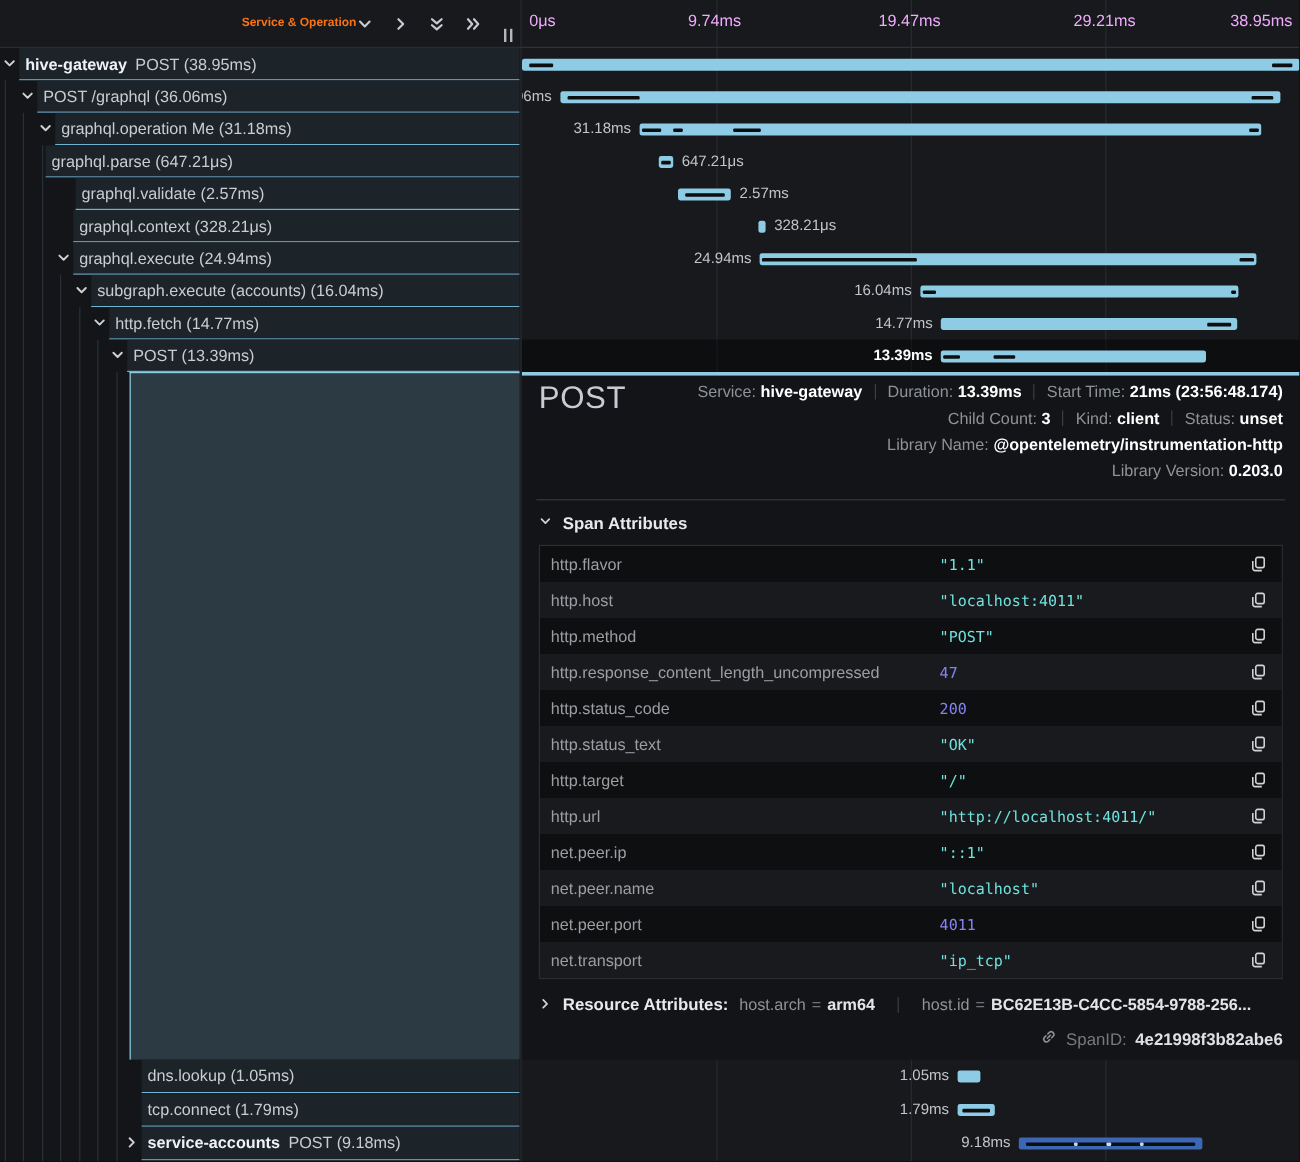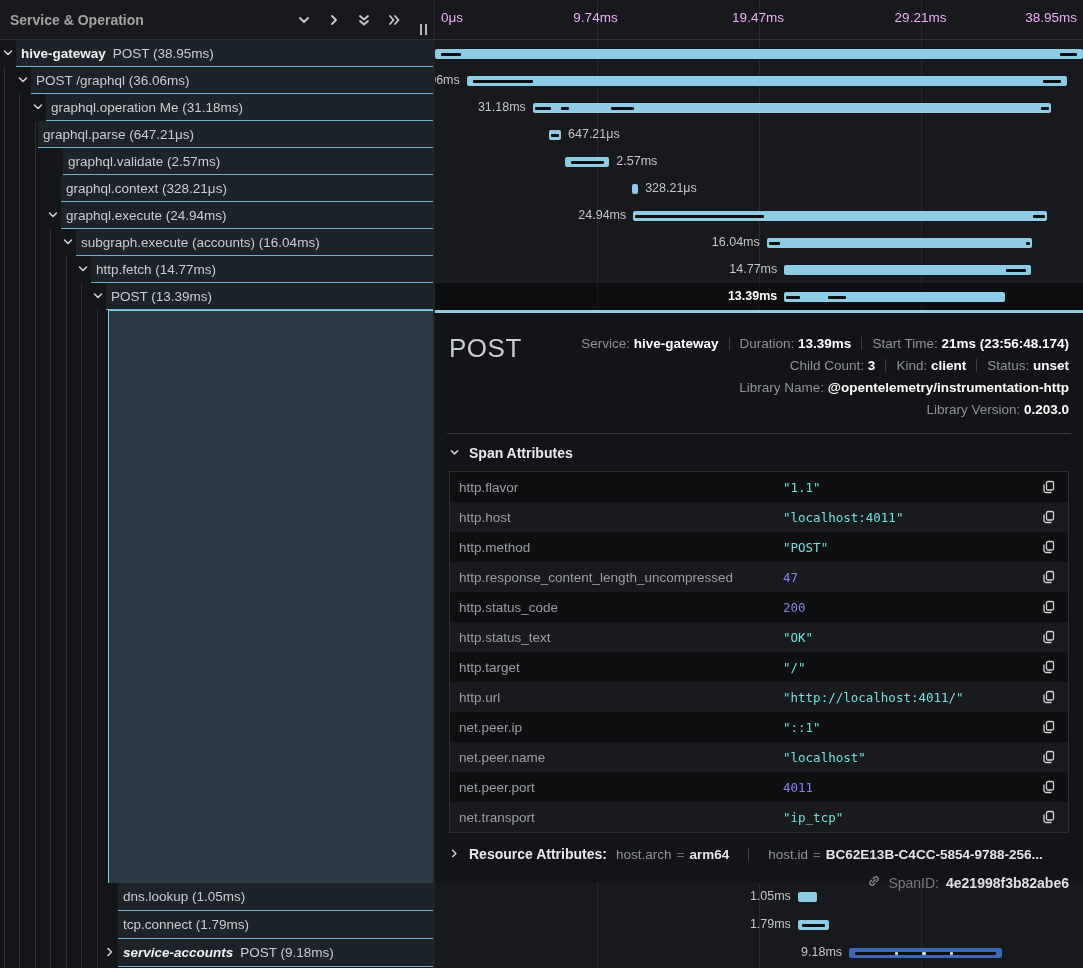--- a/index.html
+++ b/index.html
@@ -16,21 +16,21 @@
   
   .right-bg{position:absolute; left:435px; top:0; width:648px; height:968px; background:var(--bg-right);}
   .vgrid{position:absolute; top:0; bottom:0; width:1px; background:var(--grid);}
   .guide{position:absolute; width:1px; bottom:0; background:var(--guide);}
   .col-divider{position:absolute; left:433px; top:0; bottom:0; width:2px; background:#202227;}
   .selected-overlay{position:absolute; left:435px; top:283px; width:648px; height:27px; background:rgba(0,0,0,.42);}
 
   
   .hdr{position:absolute; left:0; top:0; width:1083px; height:40px; display:flex;}
   .hdr-left{position:relative; width:433px; background:var(--bg-right); border-bottom:1px solid #2a2c30; display:flex; align-items:center; padding:0 10px;}
-  .hdr-title{font-size:14px; font-weight:bold; color:#a3a3a3; flex:1;}
+  .hdr-title{font-size:10px; font-weight:bold; color:#f97316; flex:1;text-align:right;}
   .hdr-icons{display:flex; gap:16px; align-items:center; margin-right:22px;}
   .hicon{display:flex; cursor:pointer;}
   .hicon svg{stroke:#c9cbd2; fill:none; stroke-width:1.8; stroke-linecap:round; stroke-linejoin:round;}
   .col-handle{position:absolute; right:6px; bottom:4px; display:flex; gap:3px; cursor:col-resize;}
   .col-handle i{display:block; width:2px; height:11px; background:#b4b6bc;}
   .hdr-right{position:relative; width:650px; border-bottom:1px solid #303237; font-size:13.5px; color:#f0abfc;}
   .tick{position:absolute; top:10px; white-space:nowrap;}
   .tick.t0{left:8px;} .tick.t1{left:25%; transform:translateX(-50%);}
   .tick.t2{left:50%; transform:translateX(-50%);} .tick.t3{left:75%; transform:translateX(-50%);}
   .tick.t4{right:6px;}
@@ -38,34 +38,34 @@
   
   .rows-top{position:absolute; left:0; top:40px; width:1083px;}
   .rows-bottom{position:absolute; left:0; top:883px; width:1083px;}
   .trow{display:flex; height:27px; cursor:pointer;}
   .rows-bottom .trow{height:28px;}
   .tname{width:433px; position:relative; overflow:hidden;}
   .tsurface{position:relative; height:100%; background:var(--row); border-bottom:1px solid var(--accent-border); display:flex; align-items:center; padding-left:5px; font-size:13.5px; white-space:nowrap;}
   .chev{position:absolute; left:-14px; top:7px; display:flex; cursor:pointer;}
   .chev svg{stroke:#cfd1d6; fill:none; stroke-width:1.6; stroke-linecap:round; stroke-linejoin:round;}
   .svc{font-weight:bold; color:#eff1f4; margin-right:7px;}
-  .svc.italic{font-style:italic;}
+  .svc.italic{}
   .opname{color:#c9ccd1;}
   .tcell{position:relative; width:648px; margin-left:2px; overflow:hidden;}
   .bar{position:absolute; top:9px; height:10px; background:var(--accent); border-radius:2px;}
   .bar-tick{position:absolute; top:3.5px; height:3px; background:#0d0e10; border-radius:1px;}
   .dur{position:absolute; top:-3px; font-size:12.5px; color:#c2c5c9; white-space:nowrap;}
   .dur.left{right:calc(100% + 7px);}
   .dur.right{left:calc(100% + 7px);}
   .dur.sel{color:#ffffff; font-weight:bold;}
 
   
   .detail-left{position:absolute; left:108px; top:310px; width:325px; height:573px; background:var(--slate); border-left:1px solid var(--accent); border-top:1px solid var(--accent);}
   .detail{position:absolute; left:435px; top:310px; width:648px; height:573px; background:var(--detail-bg); border-top:3px solid var(--accent);}
-  .d-head{overflow:hidden; padding:20px 14px 4px 14px;}
+  .d-head{overflow:hidden; padding:3px 14px 4px 14px;}
   .d-title{float:left; font-size:26px; font-weight:500; color:#c9cbd4; letter-spacing:.5px;}
   .d-meta{float:right; text-align:right; font-size:13.5px; color:var(--muted);}
   .d-meta .mline{height:22px; line-height:22px;}
   .d-meta b{color:#fff;}
   .msep{display:inline-block; width:1px; height:13px; background:#3c3e42; margin:0 10px; vertical-align:-2px;}
   .d-divider{height:1px; background:#36383c; margin:8px 12px 10px;}
   .d-sec{display:flex; align-items:center; gap:9px; padding:0 14px 9px; cursor:pointer;}
   .d-sec .label{font-weight:bold; font-size:14px; color:#e8e9eb;}
   .secicon svg{stroke:#cfd1d6; fill:none; stroke-width:1.6; stroke-linecap:round; stroke-linejoin:round;}
   .attr-table{margin:0 14px; border:1px solid #2b2d31;}

